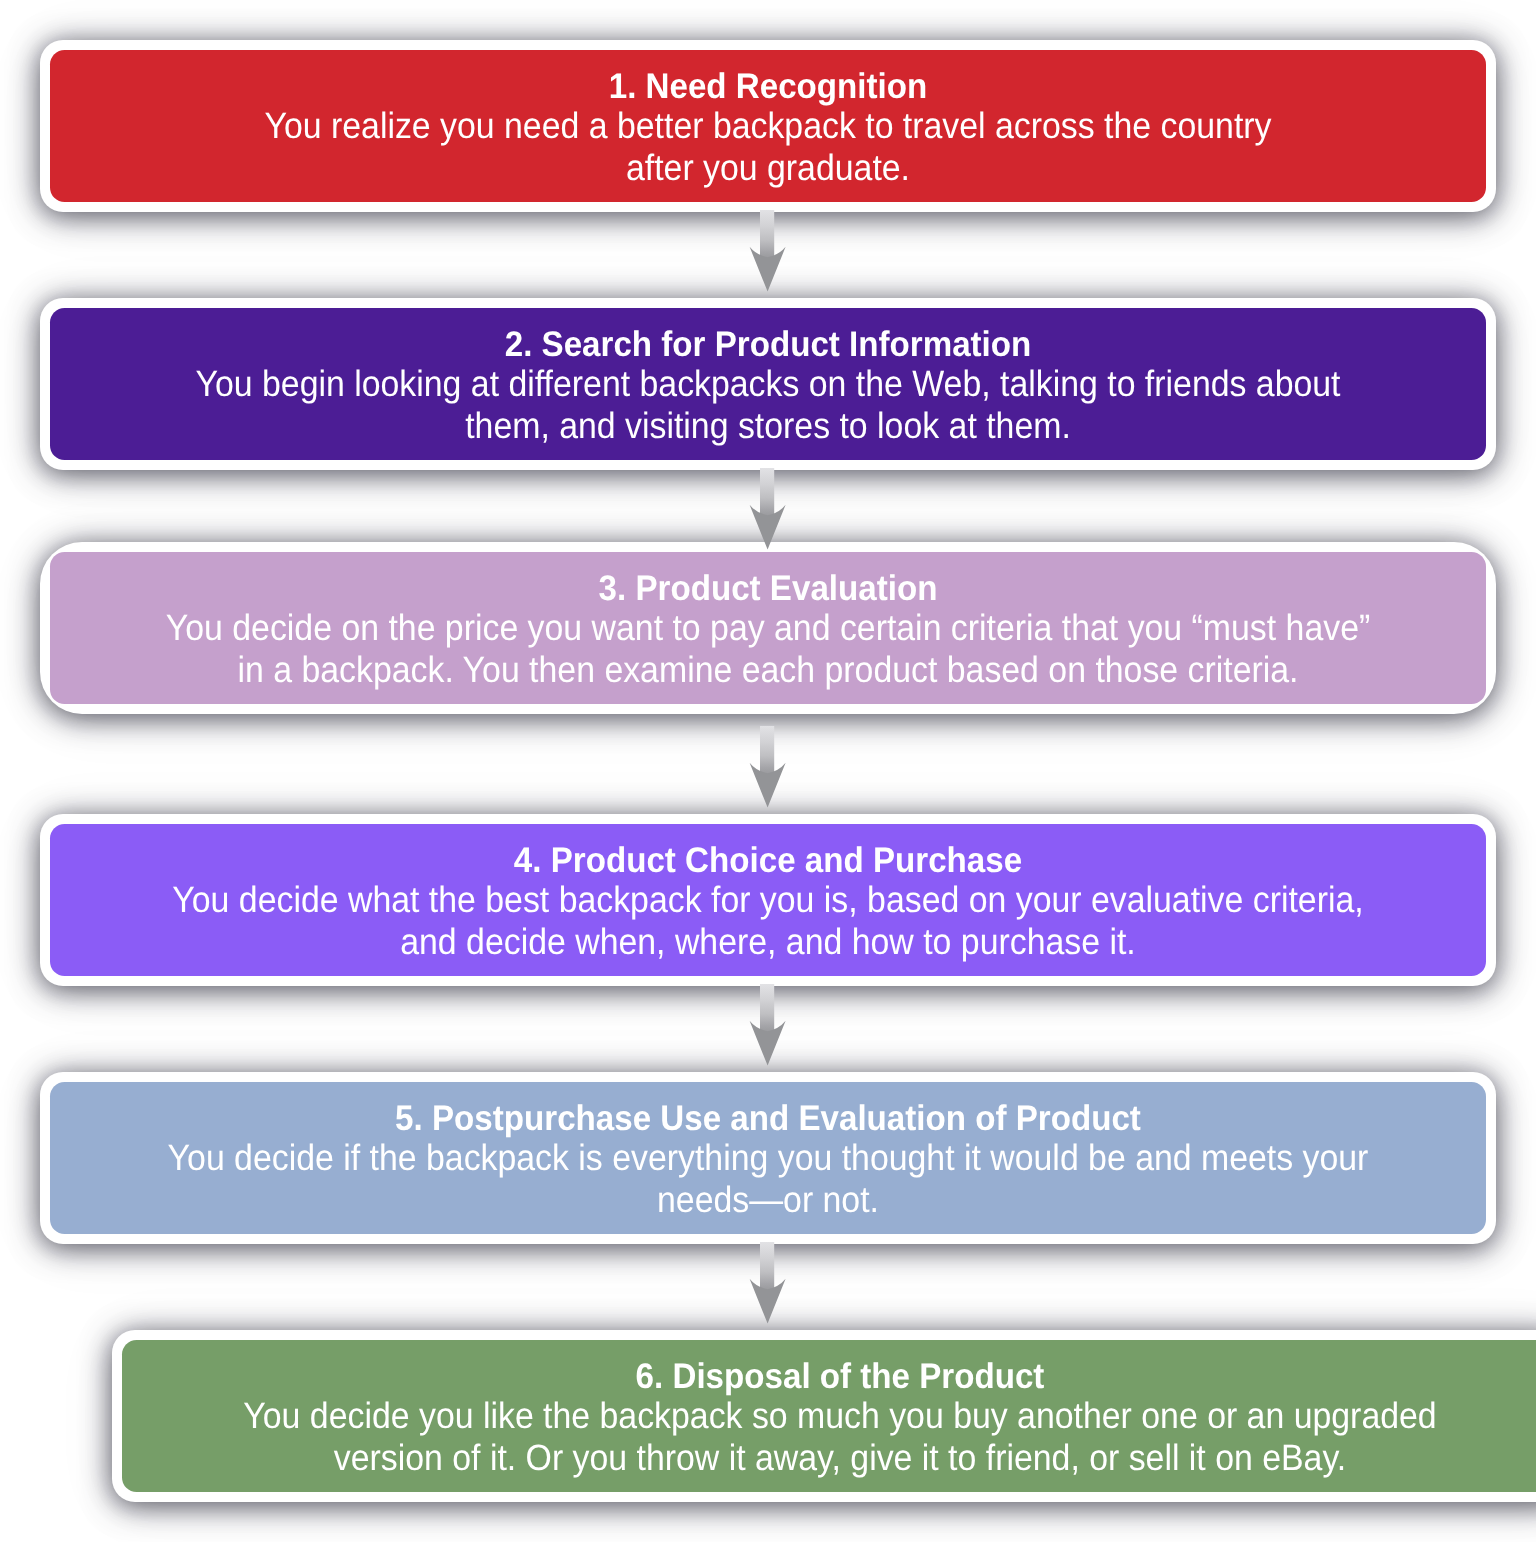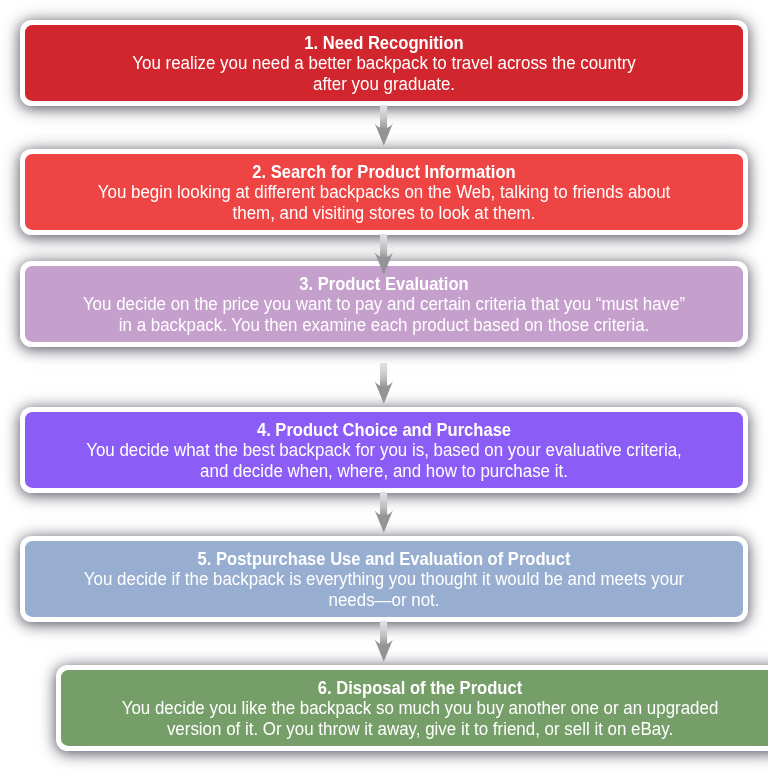--- a/index.html
+++ b/index.html
@@ -24,21 +24,21 @@
     left: 19.8px;
     width: 728.4px;
     height: 86.3px;
     background: #ffffff;
     border-radius: 11.5px;
     box-sizing: border-box;
     box-shadow: 0 2px 32px rgba(47,47,62,0.06), 0 2px 15px rgba(47,47,62,0.80), 0 2px 9px rgba(40,40,55,0.10);
   }
   .step.s1 { top: 19.8px; }
   .step.s2 { top: 148.8px; }
-  .step.s3 { top: 261px; }
+  .step.s3 { top: 271px; border-radius: 21px; }
   .step.s4 { top: 406.8px; }
   .step.s5 { top: 535.8px; padding-left: 19px; }
   .step.s6 { top: 664.8px; margin-left: 36px; }
 
   .step-inner {
     position: absolute;
     left: 5.2px;
     top: 5.2px;
     right: 5.2px;
     bottom: 5.2px;
@@ -91,21 +91,21 @@
 
   <div class="step s1">
     <div class="step-inner" style="background: rgb(210, 38, 46); color: rgb(255, 255, 255);">
       <div class="step-title">1. Need Recognition</div>
       <div class="step-body">You realize you need a better backpack to travel across the country
 after you graduate.</div>
     </div>
   </div>
 
   <div class="step s2">
-    <div class="step-inner" style="background: #ef4444; color: rgb(255, 255, 255);">
+    <div class="step-inner" style="background: #4c1d95; color: rgb(255, 255, 255);">
       <div class="step-title">2. Search for Product Information</div>
       <div class="step-body">You begin looking at different backpacks on the Web, talking to friends about
 them, and visiting stores to look at them.</div>
     </div>
   </div>
 
   <div class="step s3">
     <div class="step-inner" style="background: rgb(197, 160, 204); color: rgb(255, 255, 255);">
       <div class="step-title">3. Product Evaluation</div>
       <div class="step-body">You decide on the price you want to pay and certain criteria that you “must have”

